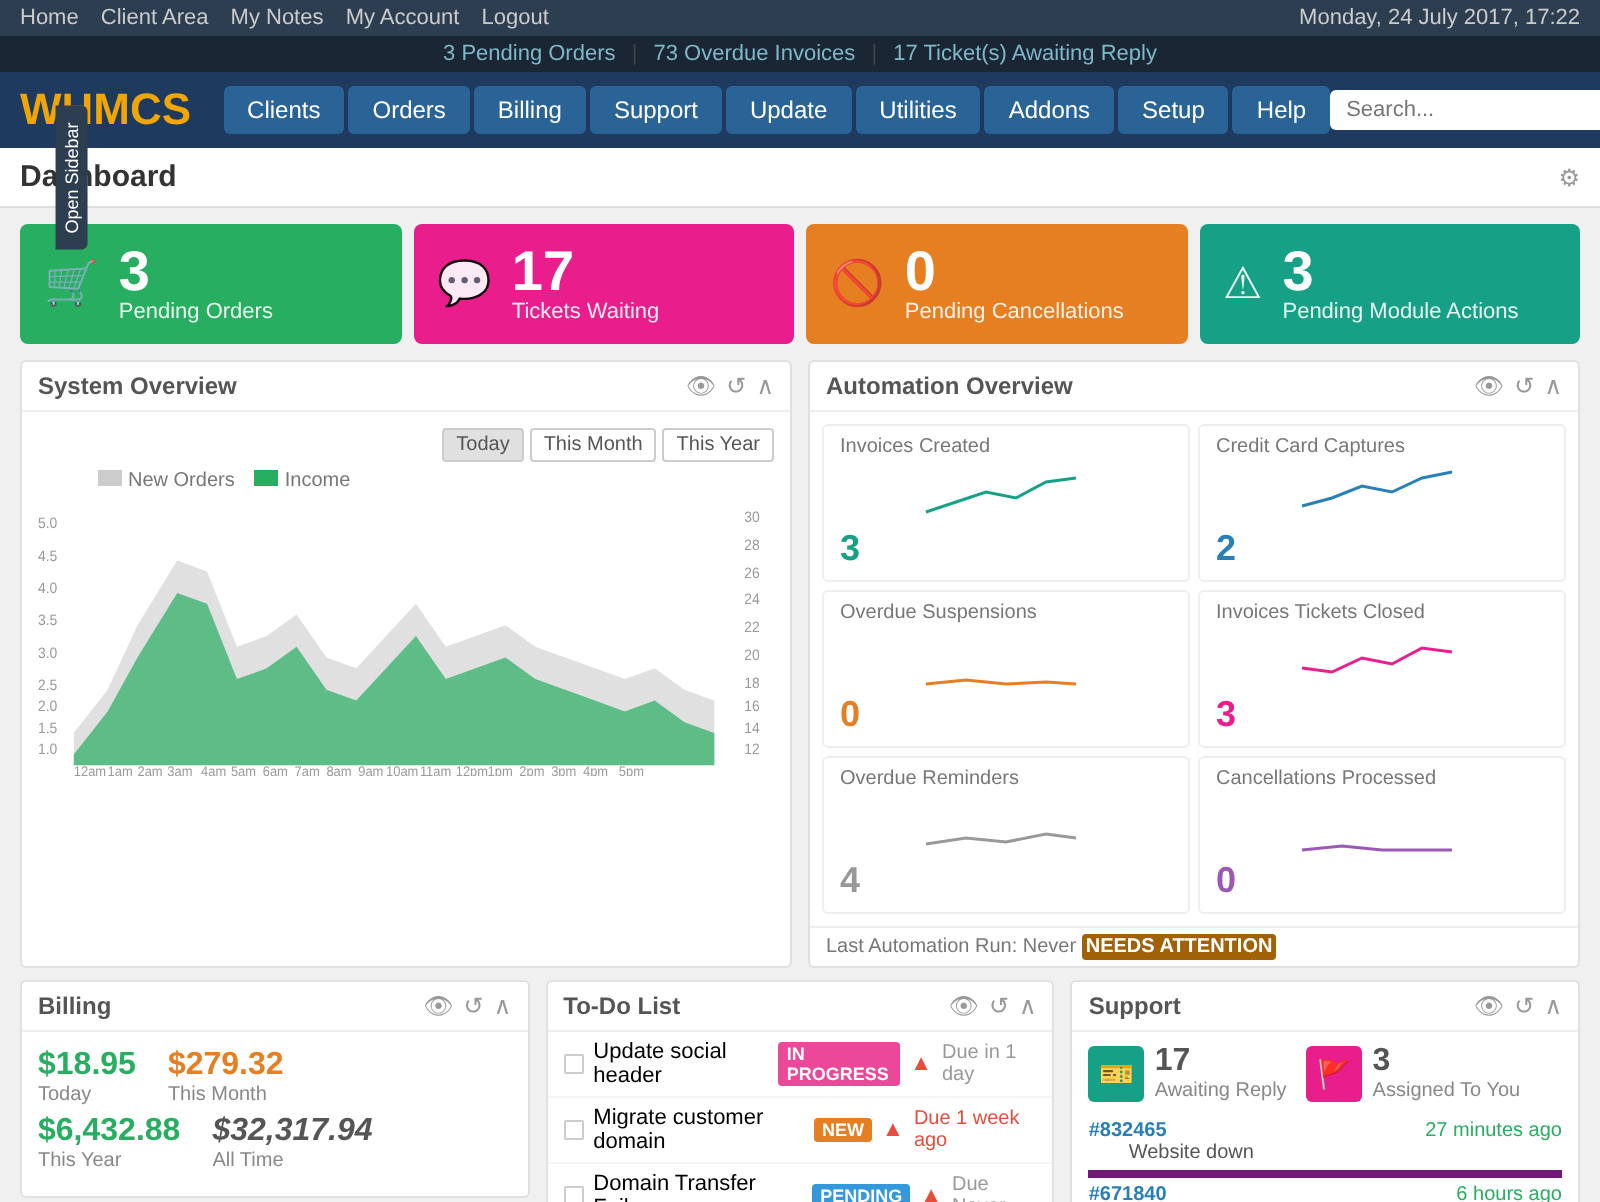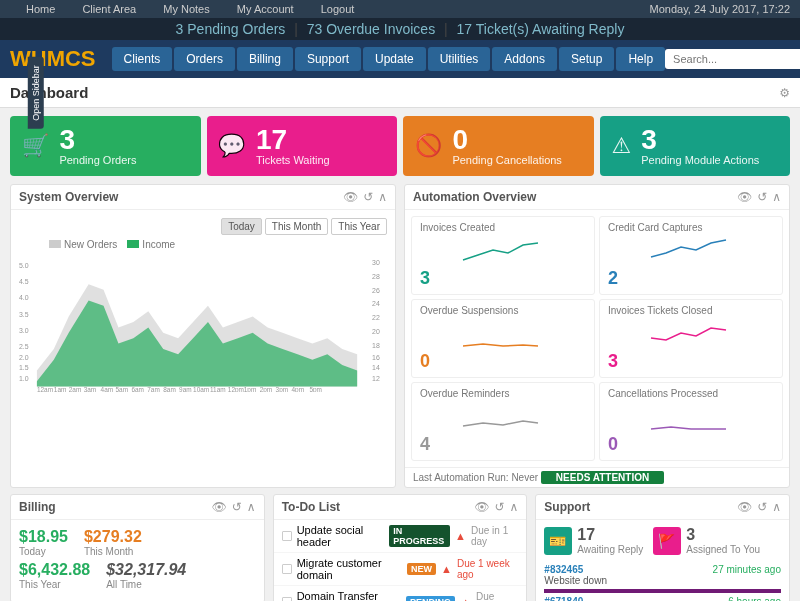--- a/index.html
+++ b/index.html
@@ -1,24 +1,24 @@
 <!DOCTYPE html>
 <html><head>
   <meta charset="utf-8">
   <style>
     * { box-sizing: border-box; margin: 0; padding: 0; }
     body { font-family: Arial, sans-serif; font-size: 12px; background: #f0f0f0; width: 800px; height: 601px; overflow: hidden; }
 
     
     .top-bar { background: #2c3e50; color: #aaa; font-size: 11px; padding: 3px 10px; display: flex; justify-content: space-between; align-items: center; }
-    .top-bar .nav-links a { color: #ccc; text-decoration: none; margin-right: 8px; font-size: 11px; margin-left: 16px; }
+    .top-bar .nav-links a { color: #ccc; text-decoration: none; margin-right: 8px; font-size: 11px; }
     .top-bar .datetime { color: #ccc; font-size: 11px; }
 
     
-    .notif-bar { background: #1a2634; color: #7fb9c9; font-size: 14px; text-align: center; padding: 3px; }
+    .notif-bar { background: #1a2634; color: #7fb9c9; font-size: 11px; text-align: center; padding: 3px; }
     .notif-bar span { color: #7fb9c9; }
     .notif-bar .sep { color: #444; margin: 0 5px; }
 
     
     .header { background: #1e3a5f; padding: 6px 10px; display: flex; align-items: center; justify-content: space-between; }
     .logo { color: white; font-size: 22px; font-weight: bold; }
     .logo span { color: #f0a500; }
     .nav-main { display: flex; gap: 2px; }
     .nav-main a { background: #2a6496; color: white; padding: 5px 12px; text-decoration: none; font-size: 12px; border-radius: 3px; }
     .header-search input { padding: 4px 8px; border-radius: 3px; border: none; font-size: 11px; width: 140px; }
@@ -64,58 +64,58 @@
     .auto-item .auto-val { font-size: 18px; font-weight: bold; }
     .auto-item .auto-mini { width: 100%; height: 30px; }
     .auto-val.teal { color: #16a085; }
     .auto-val.blue { color: #2980b9; }
     .auto-val.orange { color: #e67e22; }
     .auto-val.pink { color: #e91e8c; }
     .auto-val.gray { color: #999; }
     .auto-val.purple { color: #9b59b6; }
 
     .auto-footer { padding: 4px 8px; font-size: 10px; color: #777; border-top: 1px solid #eee; }
-    .needs-attention { background: #15803d; color: white; padding: 1px 15px; border-radius: 2px; font-size: 10px; font-weight: bold; }
+    .needs-attention { background: #a16207; color: white; padding: 1px 2px; border-radius: 2px; font-size: 10px; font-weight: bold; }
 
     
     .bottom-row { padding: 0 10px 6px; display: grid; grid-template-columns: 1fr 1fr 1fr; gap: 8px; }
 
     
     .billing-content { padding: 8px; }
     .billing-row { display: flex; gap: 16px; margin-bottom: 4px; }
     .billing-val { }
     .billing-val .amount { font-size: 16px; font-weight: bold; }
     .billing-val .amount.green { color: #27ae60; }
     .billing-val .amount.orange { color: #e67e22; }
     .billing-val .period { font-size: 10px; color: #888; }
 
     
     .todo-item { display: flex; align-items: center; gap: 5px; padding: 4px 8px; border-bottom: 1px solid #f5f5f5; font-size: 11px; }
     .todo-badge { font-size: 9px; padding: 1px 4px; border-radius: 2px; color: white; font-weight: bold; }
-    .badge-progress { background: #14532d; }
+    .badge-progress { background: #ec4899; }
     .badge-new { background: #e67e22; }
     .badge-pending { background: #3498db; }
     .todo-due { margin-left: auto; font-size: 10px; color: #999; }
     .todo-warn { color: #e74c3c; }
     .todo-checkbox { width: 10px; height: 10px; border: 1px solid #ccc; border-radius: 1px; flex-shrink: 0; }
 
     
     .support-content { padding: 6px 8px; }
     .support-stats { display: flex; gap: 10px; margin-bottom: 6px; }
     .support-stat { display: flex; align-items: center; gap: 5px; }
     .support-stat .icon-box { width: 28px; height: 28px; border-radius: 3px; display: flex; align-items: center; justify-content: center; font-size: 14px; }
     .icon-box.teal-bg { background: #16a085; color: white; }
     .icon-box.pink-bg { background: #e91e8c; color: white; }
     .support-num { font-size: 16px; font-weight: bold; color: #555; }
     .support-label { font-size: 10px; color: #888; }
 
     .support-ticket { padding: 3px 0; border-bottom: 4px solid #701a75; font-size: 10px; }
     .ticket-id { color: #2980b9; font-weight: bold; }
     .ticket-time { float: right; color: #27ae60; }
-    .ticket-desc { color: #555; }
+    .ticket-desc { color: #555; margin-left: 20px; }
 
     
     .gear-icon { color: #999; cursor: pointer; }
   </style>
 </head>
 <body>
 
 <div class="top-bar">
   <div class="nav-links">
     <a href="#">Home</a>

